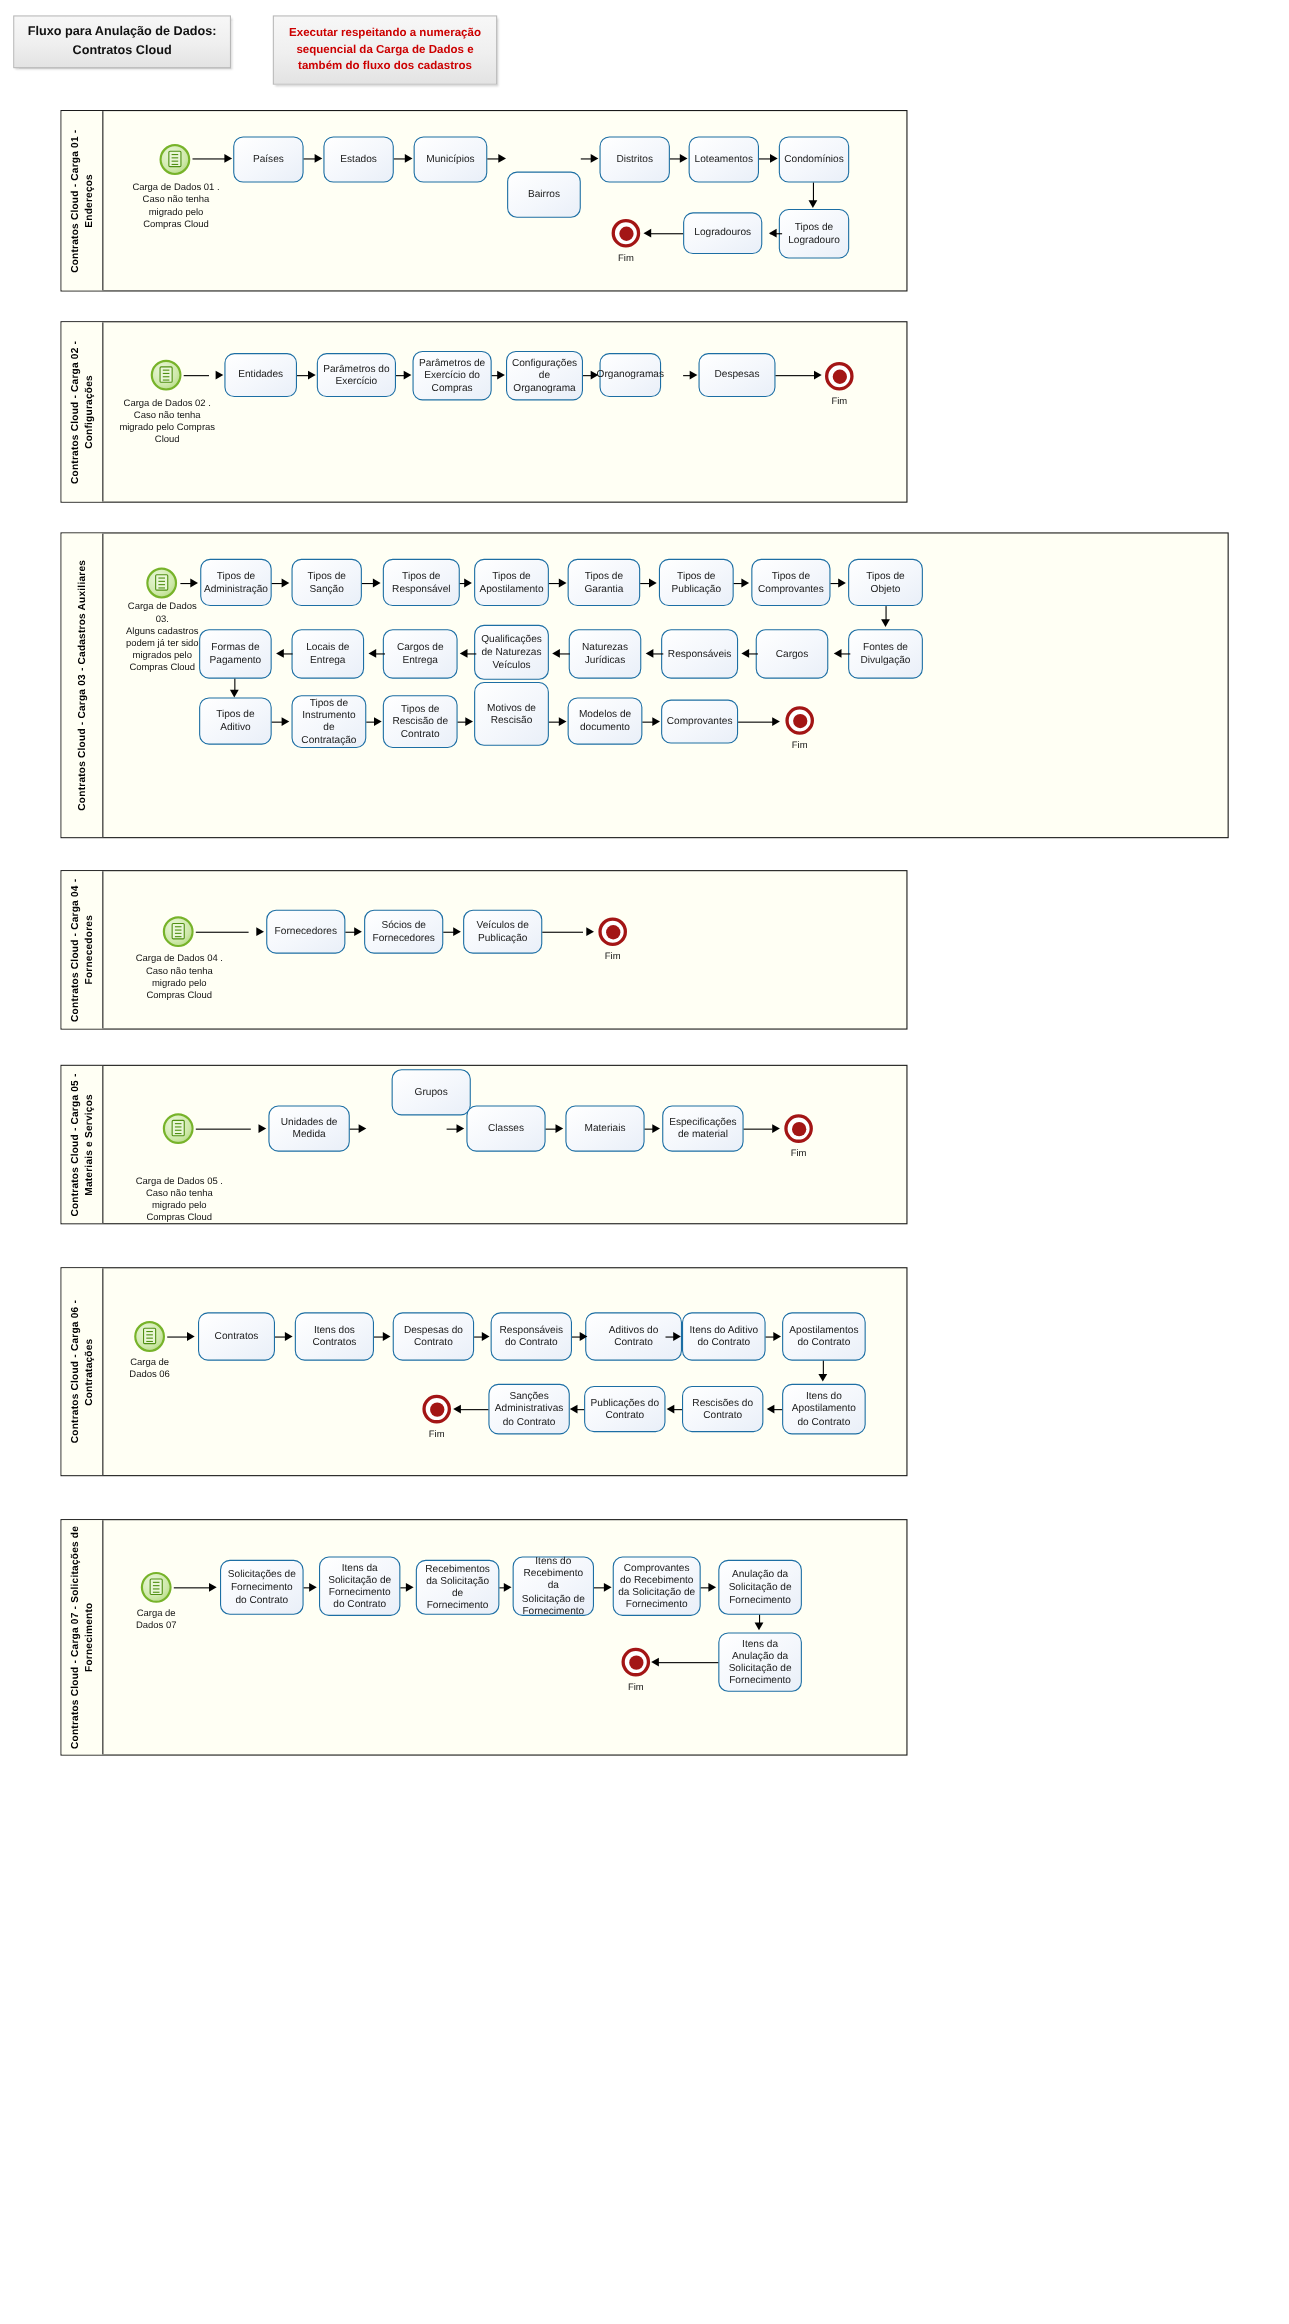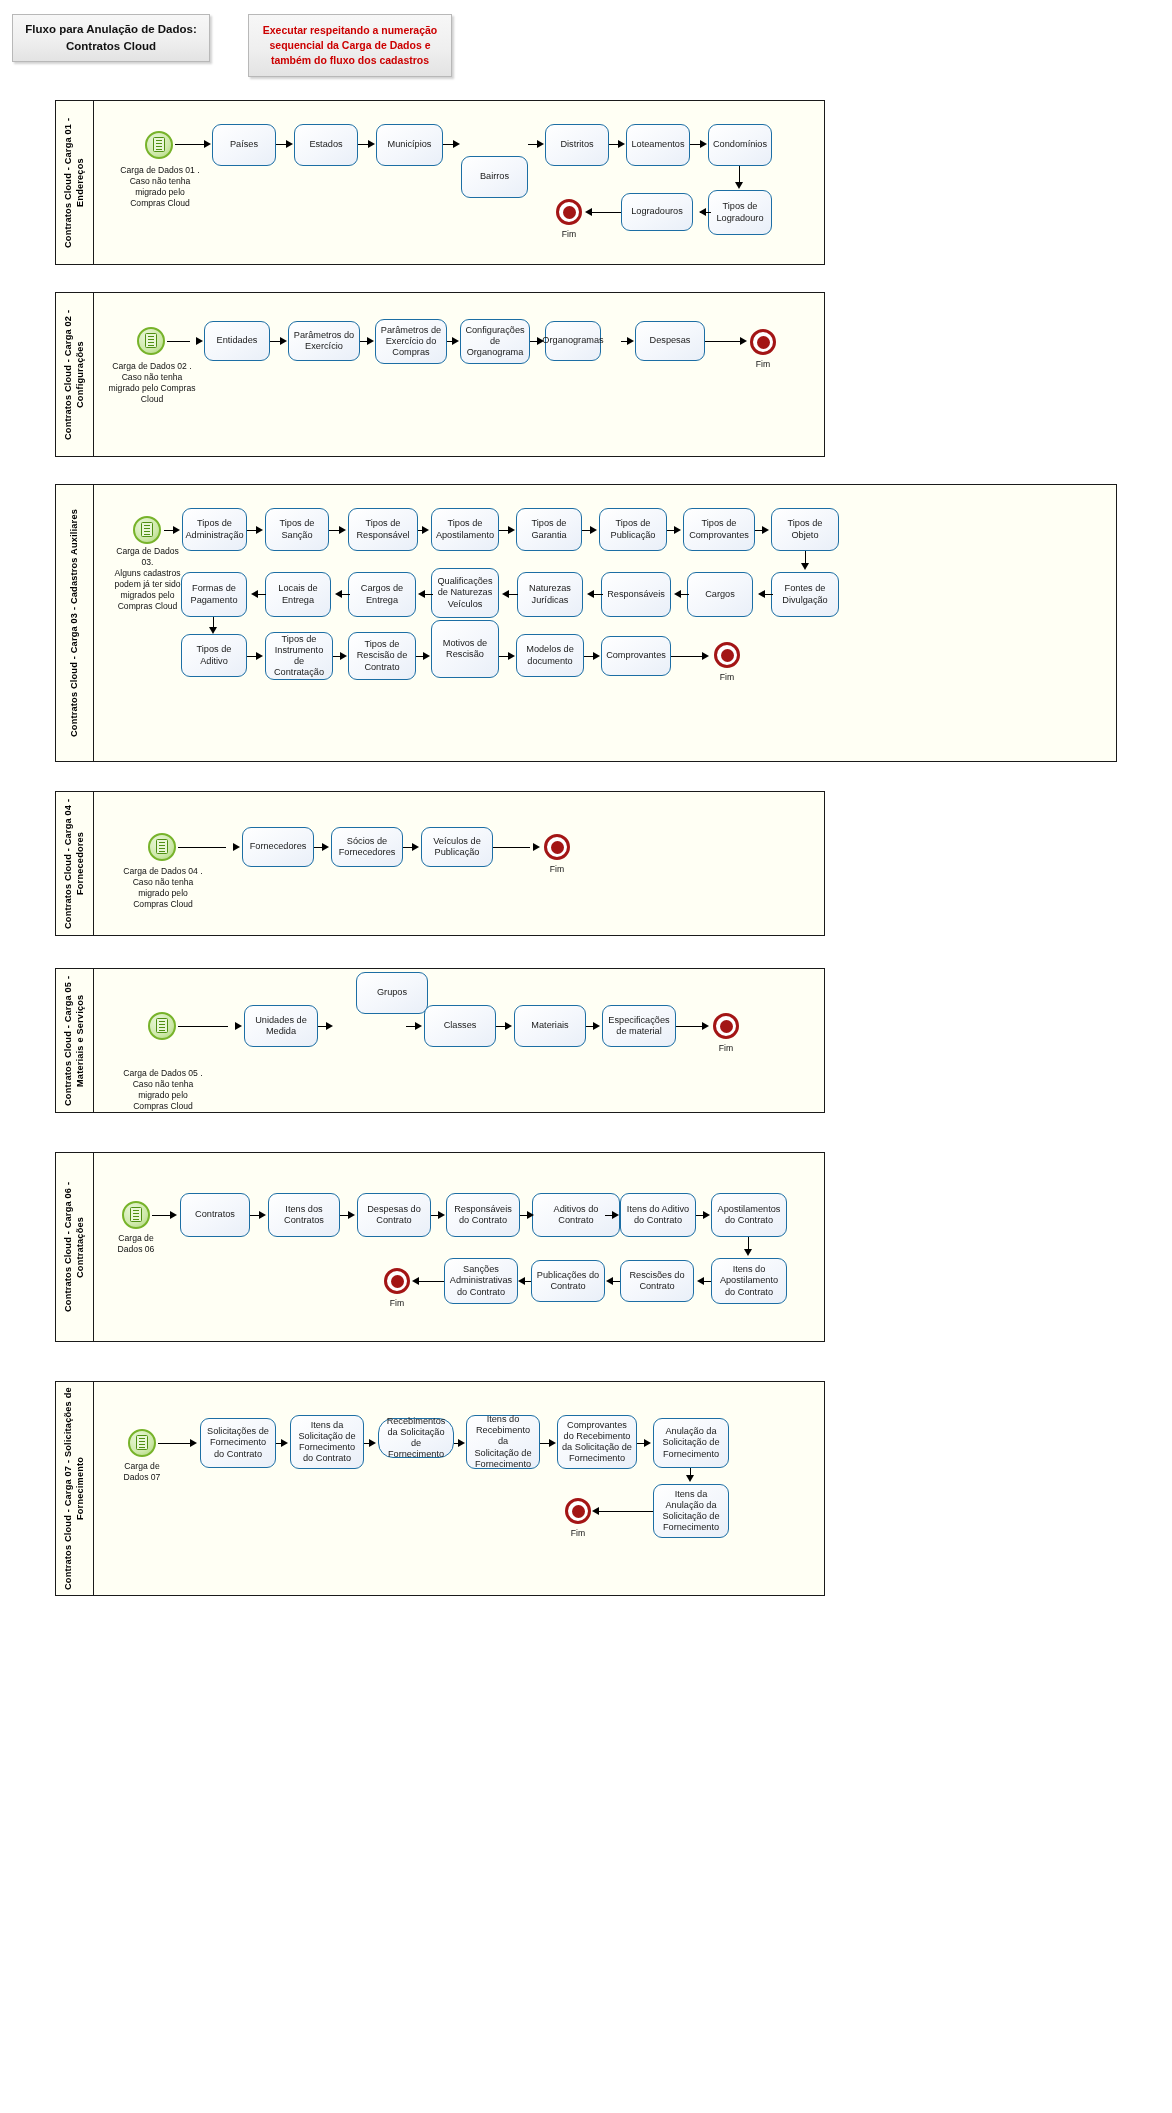--- a/index.html
+++ b/index.html
@@ -503,21 +503,21 @@
   <div class="ev-cap" style="left:102px;top:1461px;width:80px;">Carga de
 Dados 07</div>
 
   <div class="task" style="left:200px;top:1418px;width:76px;height:50px;">Solicitações de
 Fornecimento
 do Contrato</div>
   <div class="task" style="left:290px;top:1415px;width:74px;height:54px;">Itens da
 Solicitação de
 Fornecimento
 do Contrato</div>
-  <div class="task" style="left:378px;top:1418px;width:76px;height:40px;border-radius:15px;">Recebimentos
+  <div class="task" style="left:378px;top:1418px;width:76px;height:50px;">Recebimentos
 da Solicitação de
 Fornecimento</div>
   <div class="task" style="left:466px;top:1415px;width:74px;height:54px;">Itens do
 Recebimento da
 Solicitação de
 Fornecimento</div>
   <div class="task" style="left:557px;top:1415px;width:80px;height:54px;">Comprovantes
 do Recebimento
 da Solicitação de
 Fornecimento</div>

